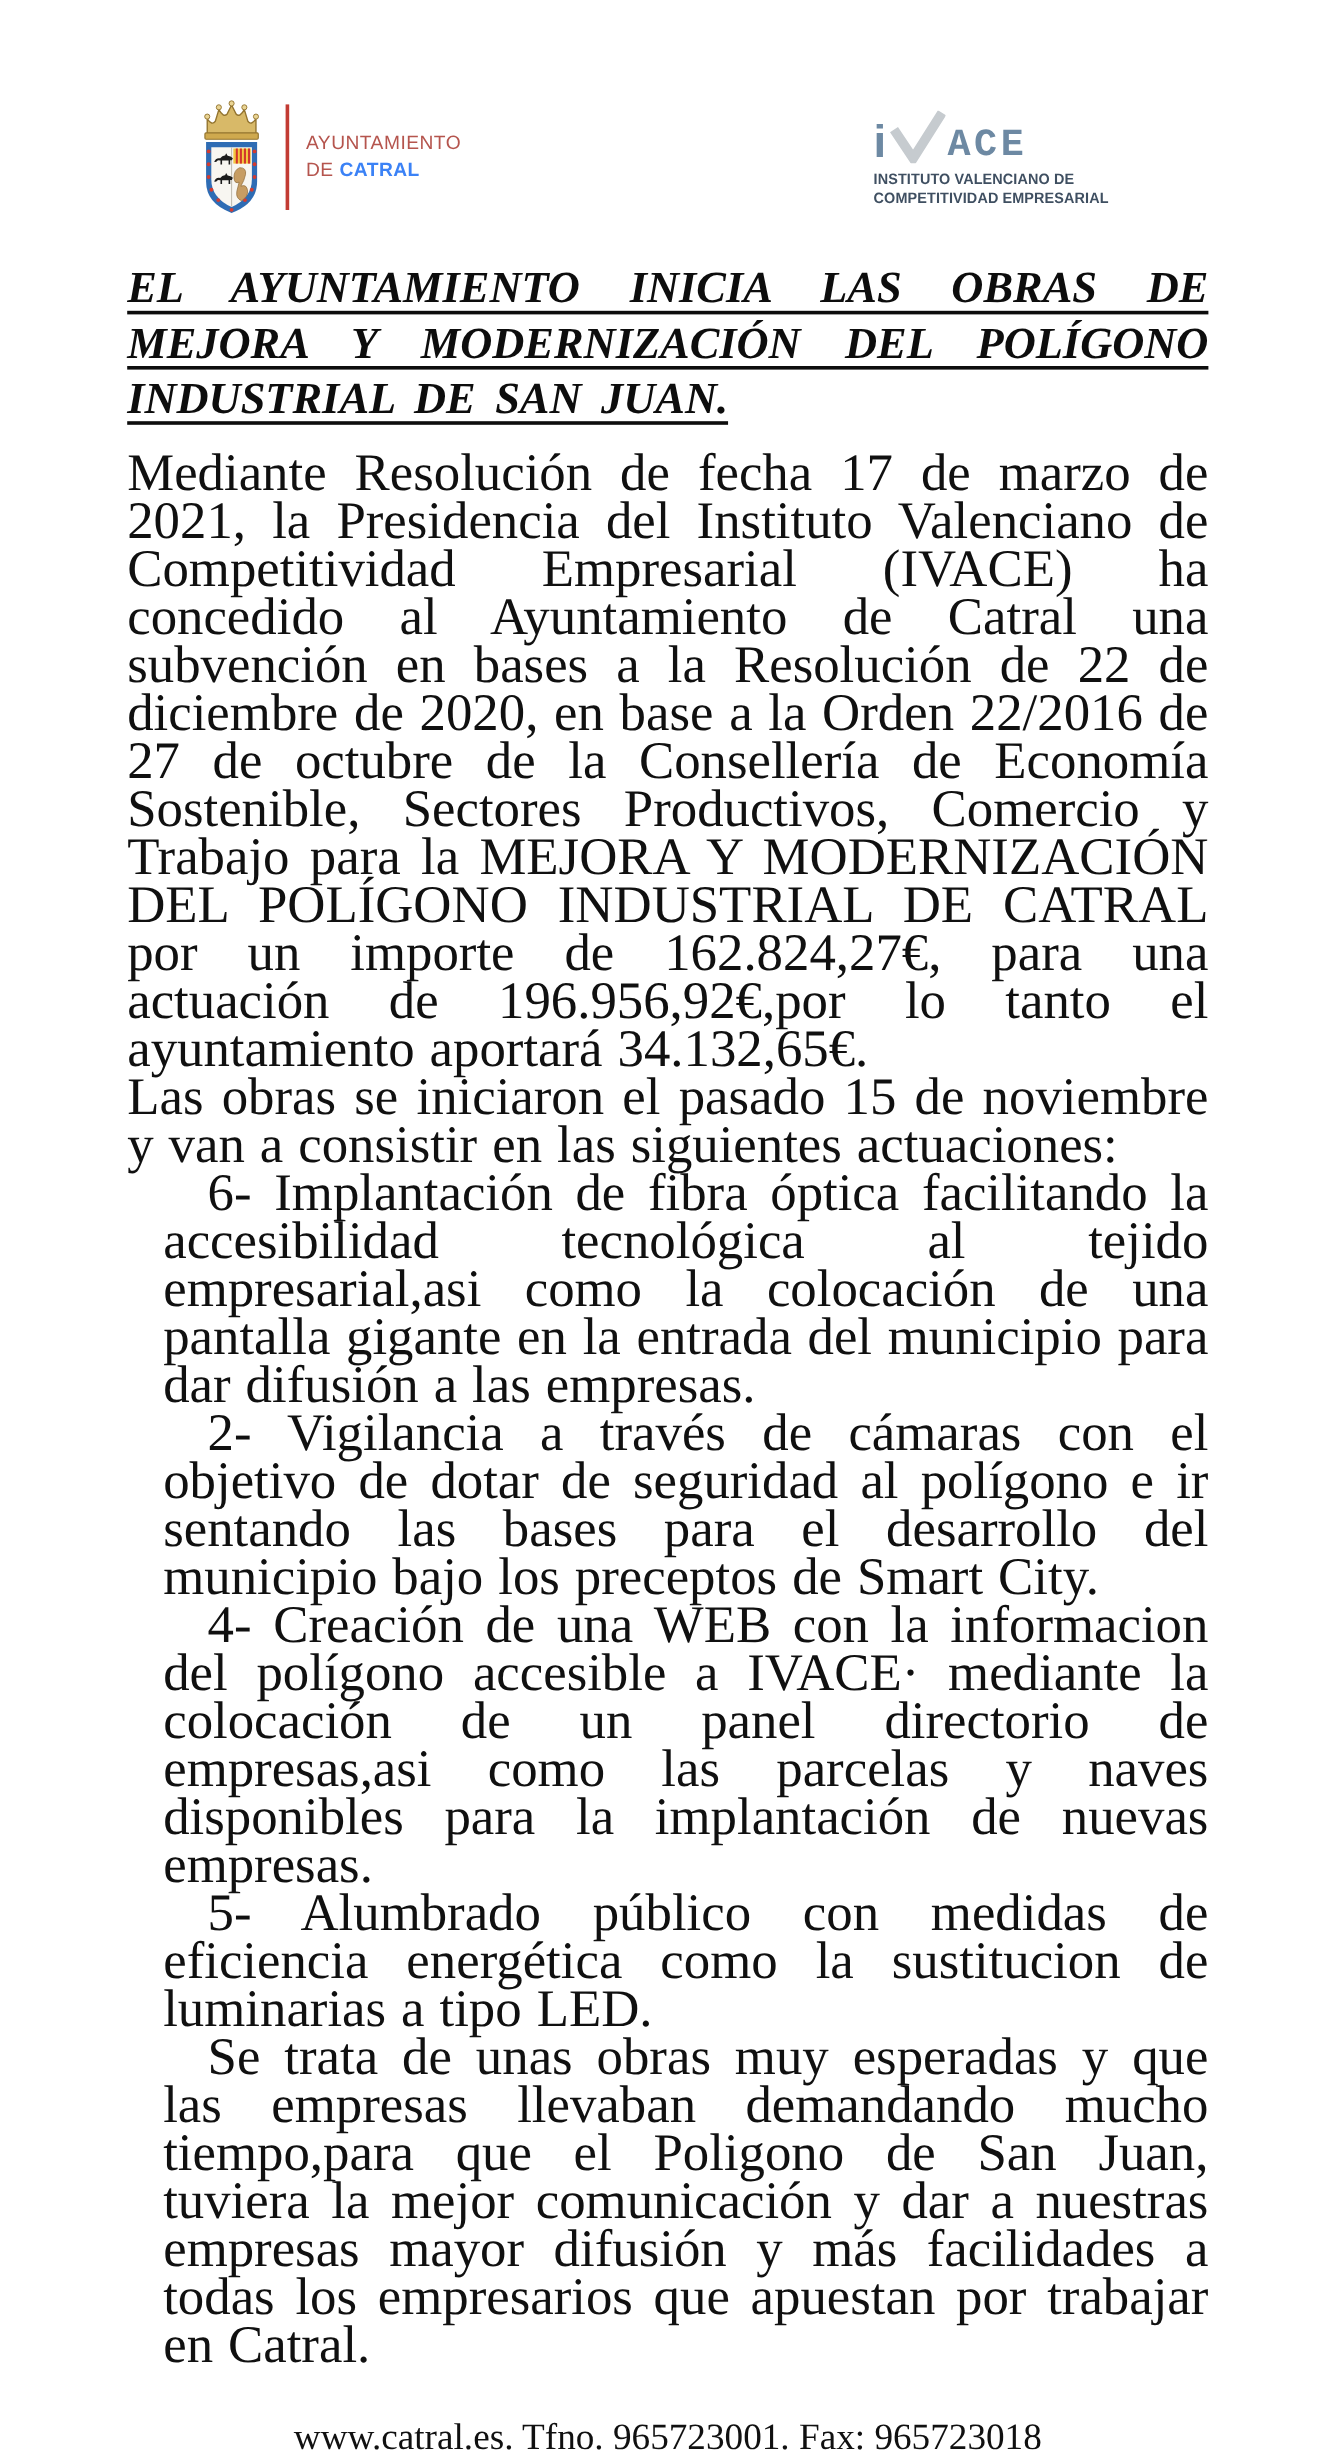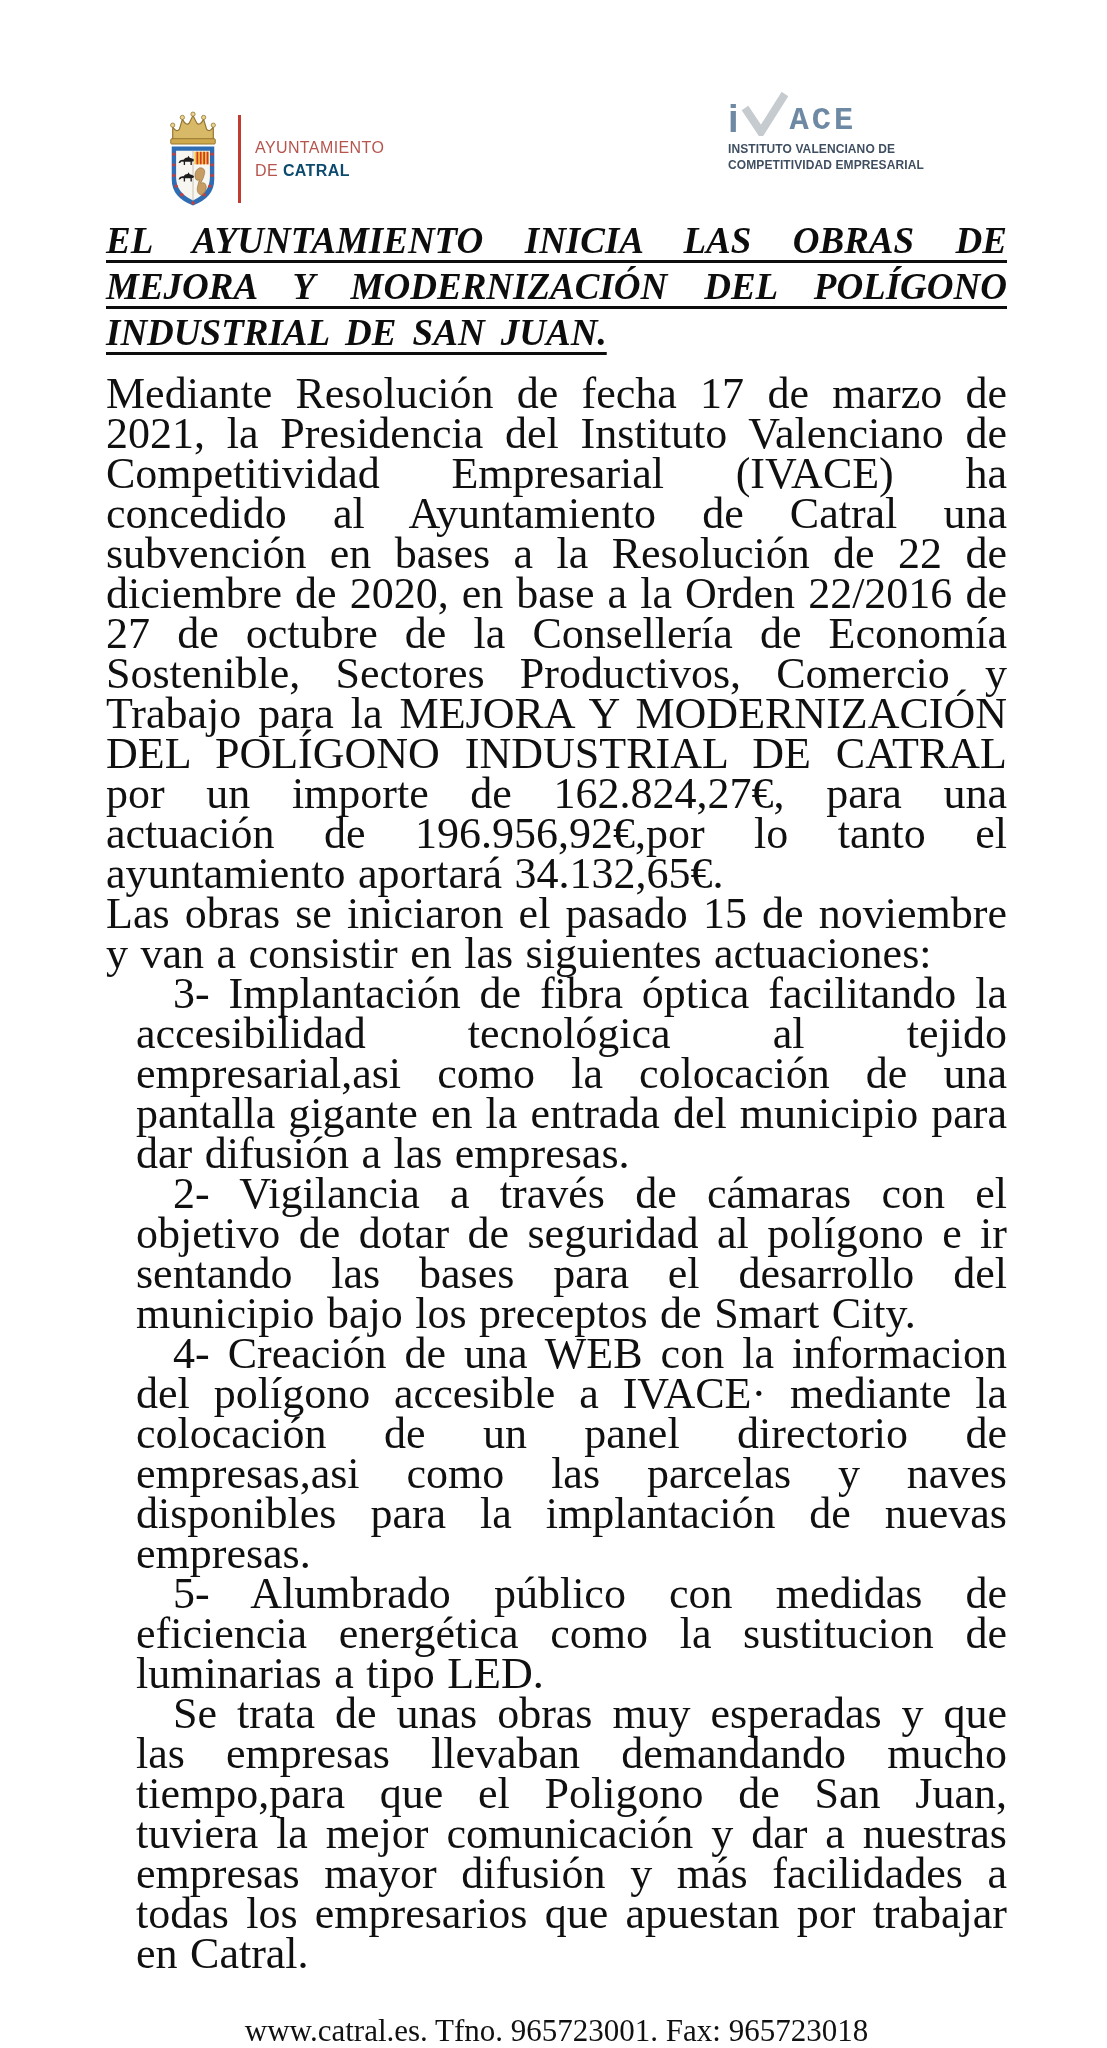--- a/index.html
+++ b/index.html
@@ -9,25 +9,25 @@
     width:1107px;height:2048px;
     margin:0 auto;
     background:#ffffff;
     padding:0 100px 0 106px;
     overflow:hidden;
     font-family:"Liberation Serif","DejaVu Serif",serif;
     color:#151515;
   }
   
   .header{position:relative;height:218px;}
-  .catral{position:absolute;left:58px;top:110px;display:flex;align-items:center;}
+  .catral{position:absolute;left:58px;top:82px;display:flex;align-items:center;}
   .catral-sep{width:3px;height:88px;background:#c23b33;margin:0 14px 0 16px;}
   .catral-names{font-family:"Liberation Sans",sans-serif;font-size:16px;
     letter-spacing:.4px;color:#b5554e;line-height:23px;}
-  .catral-names b{color:#0c4a6e;margin-top:32px;}
+  .catral-names b{color:#3b82f6;margin-top:32px;}
   .ivace{position:absolute;left:622px;top:92px;width:180px;}
   .ivace-word{display:flex;align-items:flex-end;height:44px;}
   .iv-i{font-family:"Liberation Sans",sans-serif;font-weight:bold;font-size:38px;
     line-height:34px;color:#6d89a3;}
   .iv-check{margin:0 2px 0 1px;}
   .iv-ace{font-family:Liberation Mono, monospace;font-weight:bold;font-size:32px;
     line-height:30px;letter-spacing:3px;color:#6d89a3;}
   .iv-cap{margin-top:5px;font-family:"Liberation Sans",sans-serif;font-weight:bold;
     font-size:12.5px;line-height:16px;letter-spacing:.1px;color:#3f4f61;
     transform:scaleX(.96);transform-origin:left;white-space:nowrap;}
@@ -120,21 +120,21 @@
       </div>
     </div>
 
   </div>
 
   <h1 class="title">EL AYUNTAMIENTO INICIA LAS OBRAS DE MEJORA Y MODERNIZACIÓN DEL POLÍGONO INDUSTRIAL DE SAN JUAN.</h1>
 
   <p class="para">Mediante Resolución de fecha 17 de marzo de 2021, la Presidencia del Instituto Valenciano de Competitividad Empresarial (IVACE) ha concedido al Ayuntamiento de Catral una subvención en bases a la Resolución de 22 de diciembre de 2020, en base a la Orden 22/2016 de 27 de octubre de la Consellería de Economía Sostenible, Sectores Productivos, Comercio y Trabajo para la MEJORA Y MODERNIZACIÓN DEL POLÍGONO INDUSTRIAL DE CATRAL por un importe de 162.824,27€, para una actuación de 196.956,92€,por lo tanto el ayuntamiento aportará 34.132,65€.</p>
   <p class="para">Las obras se iniciaron el pasado 15 de noviembre y van a consistir en las siguientes actuaciones:</p>
 
-  <p class="para indented">3- Implantación de fibra óptica facilitando la accesibilidad tecnológica al tejido empresarial,asi como la colocación de una pantalla gigante en la entrada del municipio para dar difusión a las empresas.</p>
+  <p class="para indented">6- Implantación de fibra óptica facilitando la accesibilidad tecnológica al tejido empresarial,asi como la colocación de una pantalla gigante en la entrada del municipio para dar difusión a las empresas.</p>
   <p class="para indented">2- Vigilancia a través de cámaras con el objetivo de dotar de seguridad al polígono e ir sentando las bases para el desarrollo del  municipio bajo los preceptos de Smart City.</p>
   <p class="para indented">4- Creación de una WEB con la informacion del polígono accesible a IVACE· mediante la colocación de un panel directorio de empresas,asi como las parcelas y naves disponibles para la implantación de nuevas empresas.</p>
   <p class="para indented">5- Alumbrado público con medidas de eficiencia energética como la sustitucion de luminarias a tipo LED.</p>
 
   <p class="para indented">Se trata de unas obras muy esperadas y que las empresas llevaban demandando mucho tiempo,para que el Poligono de San Juan, tuviera la mejor comunicación y dar a nuestras empresas mayor difusión y más facilidades a todas los empresarios que apuestan por trabajar en Catral.</p>
 
   <div class="footer">
     <div class="f-line">www.catral.es. Tfno. 965723001. Fax: 965723018</div>
   </div>
 

